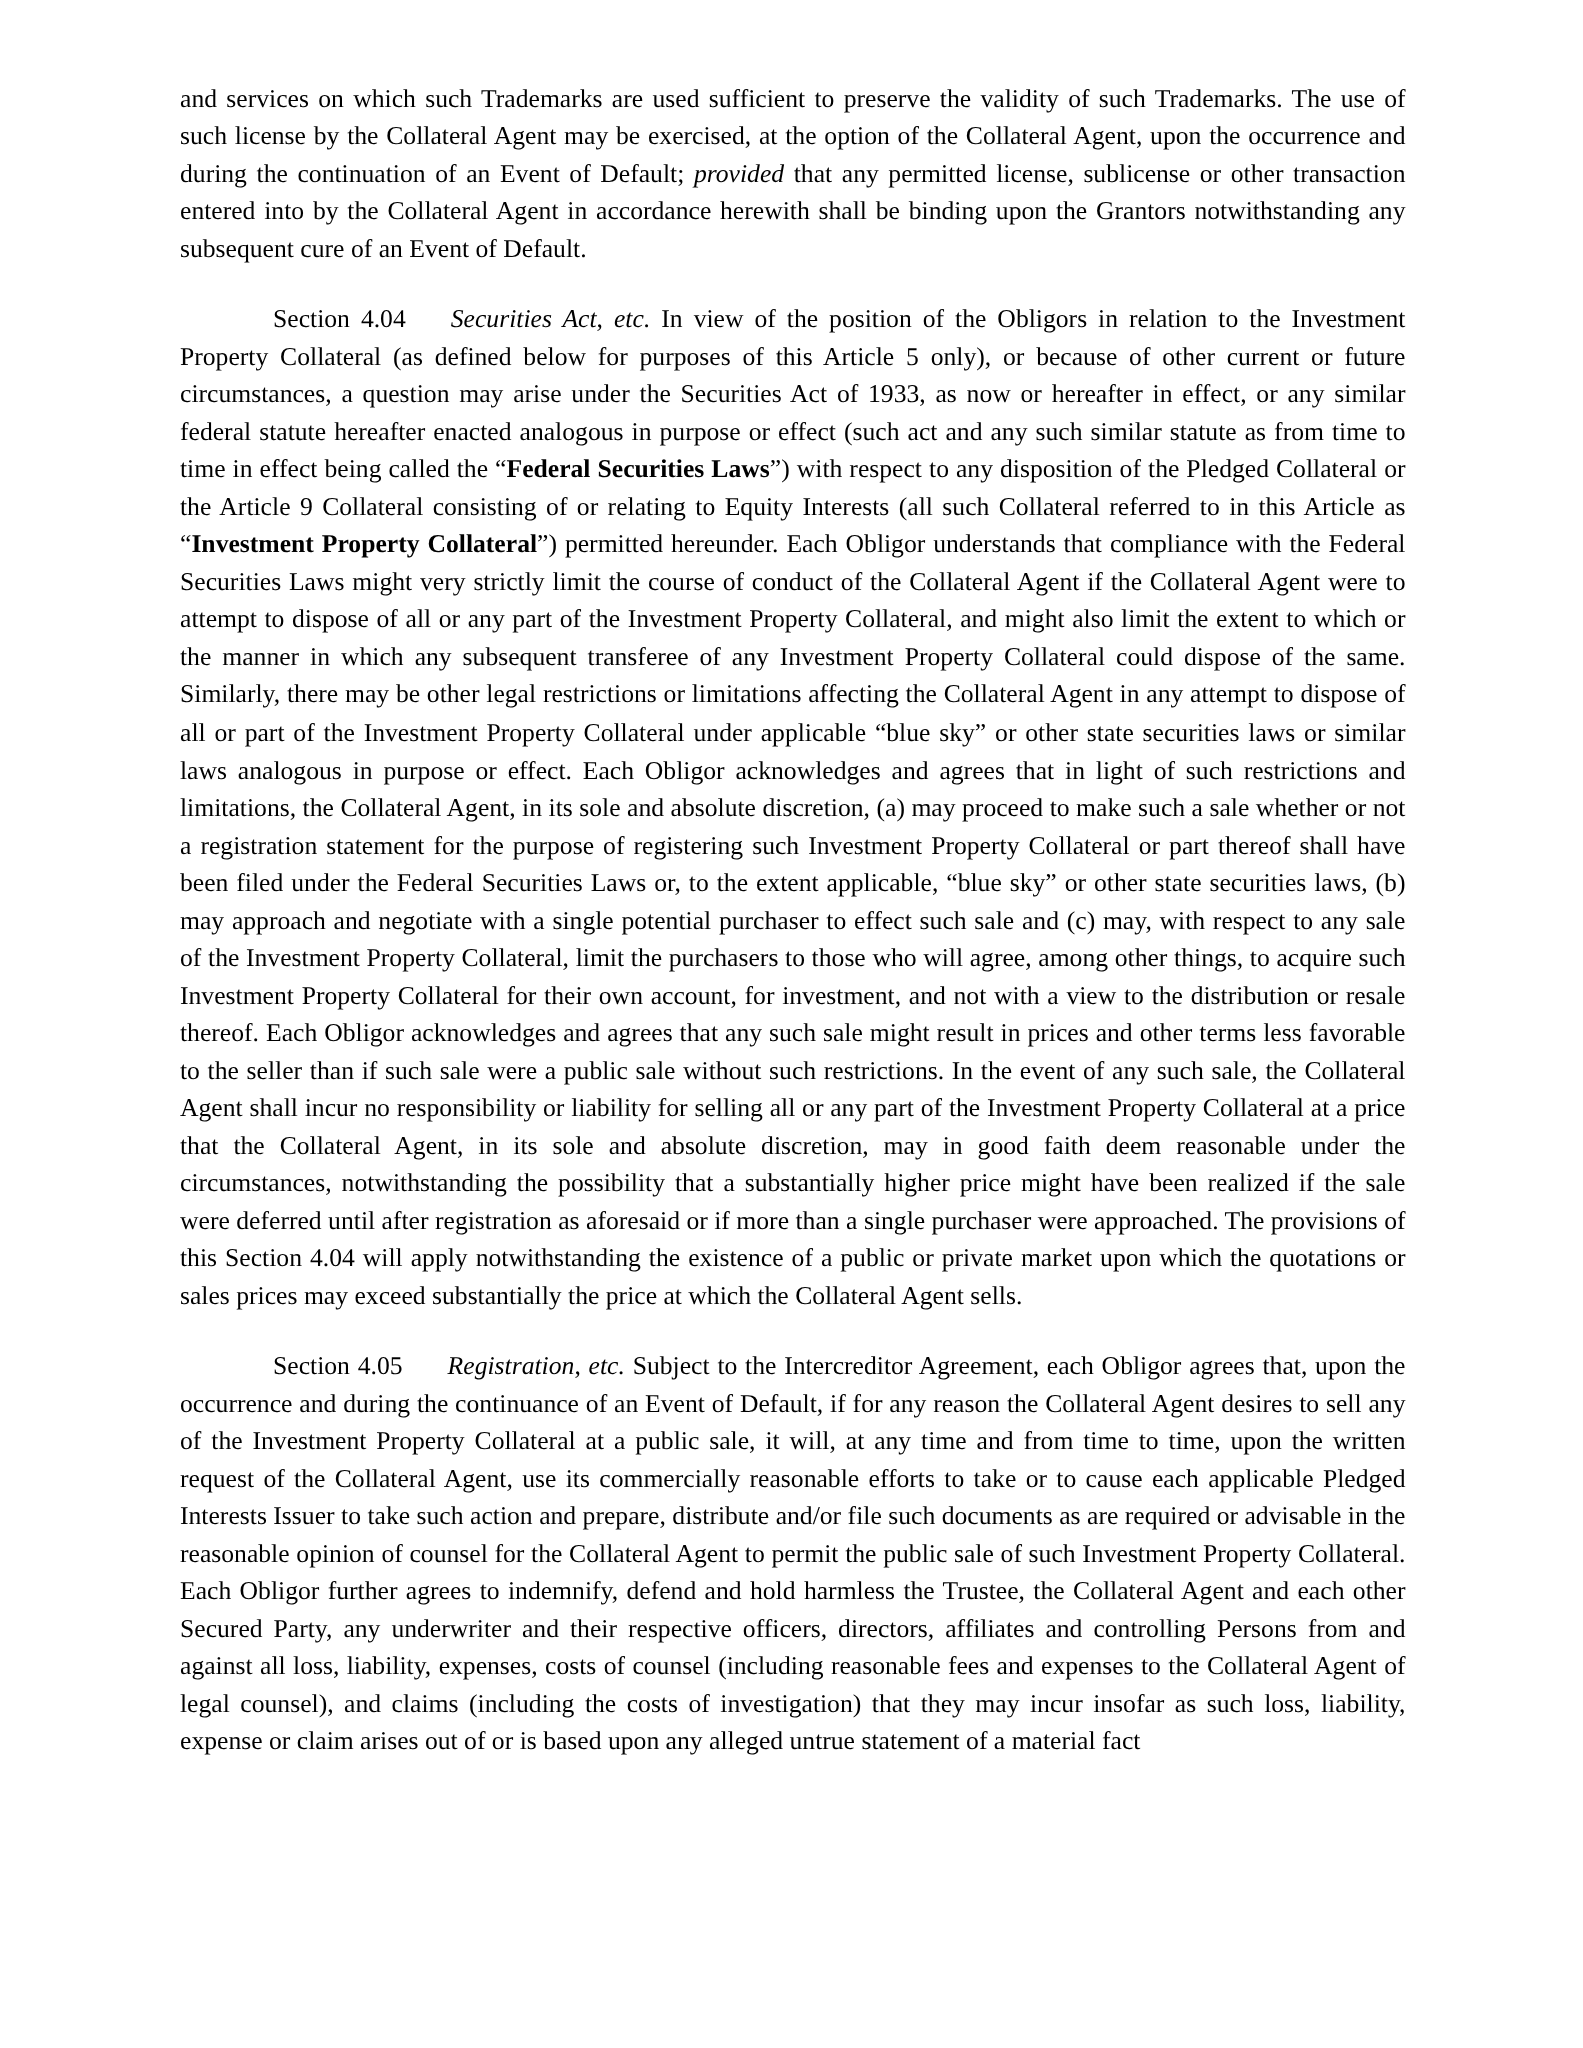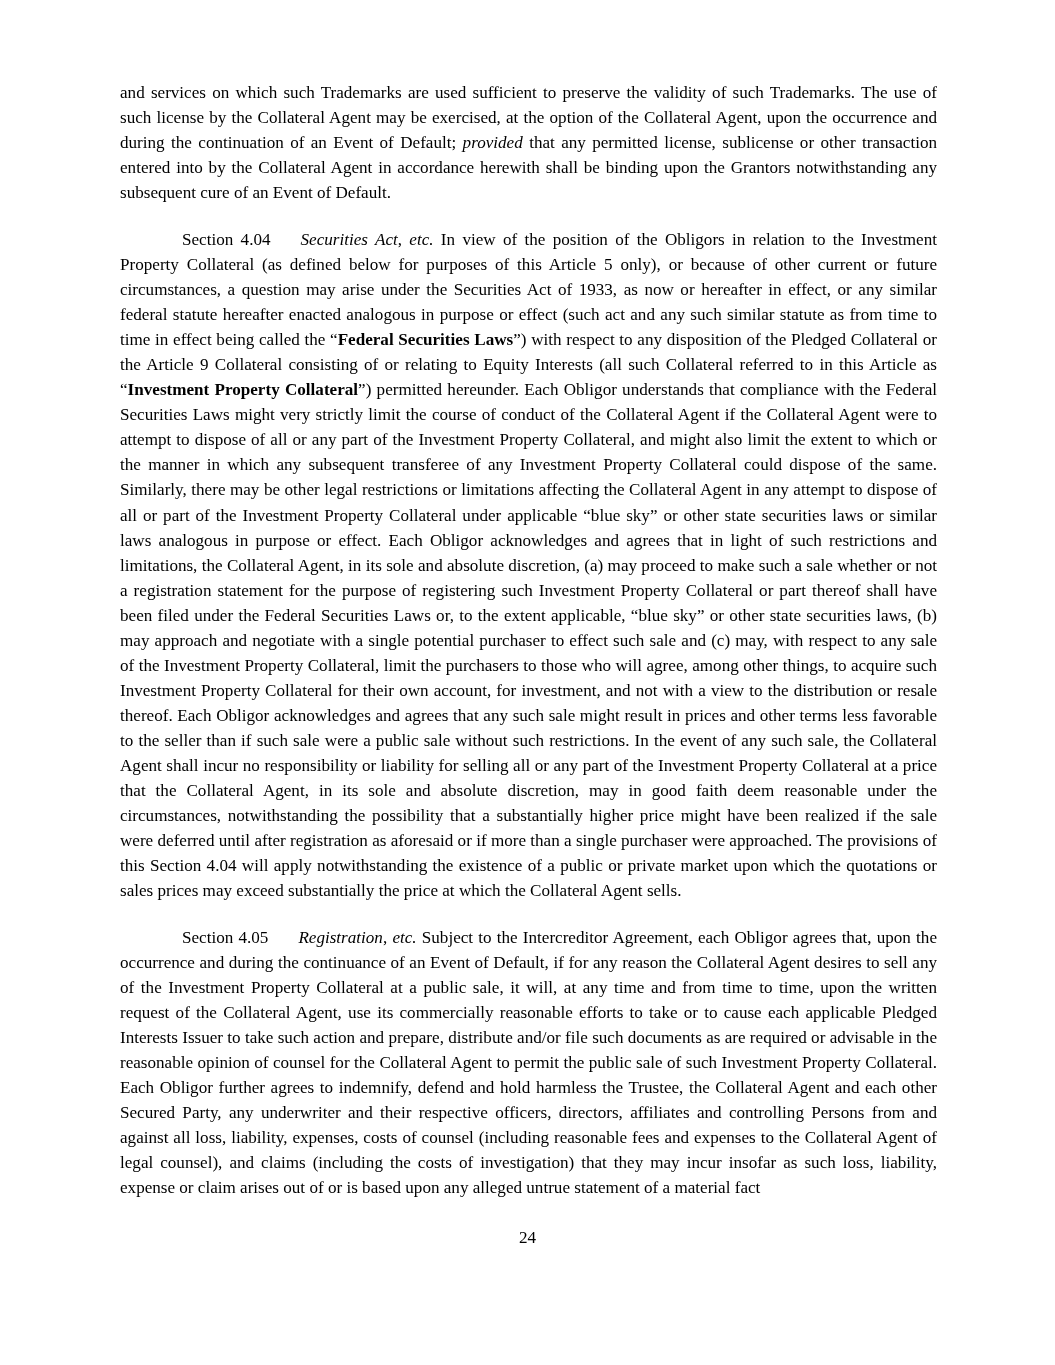--- a/index.html
+++ b/index.html
@@ -11,21 +11,21 @@
     width: 1055px;
     height: 1365px;
     font-family: "Liberation Serif", "DejaVu Serif", serif;
     color: #000000;
   }
   .page {
     position: relative;
     width: 1055px;
     height: 1365px;
     box-sizing: border-box;
-    padding: 80px 118px 0 120px;
+    padding: 53px 118px 0 120px;
   }
   .para {
     font-size: 17.1px;
     line-height: 1.465;
     text-align: justify;
     text-justify: inter-word;
     margin: 0 0 0 0;
     hyphens: none;
   }
   .para + .para {
@@ -56,14 +56,13 @@
 </style>
 </head>
 <body>
 
 <div class="page">
   <div id="body-text">
       <div class="para"><span>and services on which such Trademarks are used sufficient to preserve the validity of such Trademarks.  The use of such license by the Collateral Agent may be exercised, at the option of the Collateral Agent, upon the occurrence and during the continuation of an Event of Default; </span><em class="ital">provided</em><span> that any permitted license, sublicense or other transaction entered into by the Collateral Agent in accordance herewith shall be binding upon the Grantors notwithstanding any subsequent cure of an Event of Default.</span></div>
       <div class="para indent"><span>Section 4.04</span><span class="sp-wide"></span><em class="ital">Securities Act</em><span>, </span><em class="ital">etc.</em><span>  In view of the position of the Obligors in relation to the Investment Property Collateral (as defined below for purposes of this Article 5 only), or because of other current or future circumstances, a question may arise under the Securities Act of 1933, as now or hereafter in effect, or any similar federal statute hereafter enacted analogous in purpose or effect (such act and any such similar statute as from time to time in effect being called the “</span><strong class="bold">Federal Securities Laws</strong><span>”) with respect to any disposition of the Pledged Collateral or the Article 9 Collateral consisting of or relating to Equity Interests (all such Collateral referred to in this Article as “</span><strong class="bold">Investment Property Collateral</strong><span>”) permitted hereunder.  Each Obligor understands that compliance with the Federal Securities Laws might very strictly limit the course of conduct of the Collateral Agent if the Collateral Agent were to attempt to dispose of all or any part of the Investment Property Collateral, and might also limit the extent to which or the manner in which any subsequent transferee of any Investment Property Collateral could dispose of the same.  Similarly, there may be other legal restrictions or limitations affecting the Collateral Agent in any attempt to dispose of all or part of the Investment Property Collateral under applicable “blue sky” or other state securities laws or similar laws analogous in purpose or effect.  Each Obligor acknowledges and agrees that in light of such restrictions and limitations, the Collateral Agent, in its sole and absolute discretion, (a) may proceed to make such a sale whether or not a registration statement for the purpose of registering such Investment Property Collateral or part thereof shall have been filed under the Federal Securities Laws or, to the extent applicable, “blue sky” or other state securities laws, (b) may approach and negotiate with a single potential purchaser to effect such sale and (c) may, with respect to any sale of the Investment Property Collateral, limit the purchasers to those who will agree, among other things, to acquire such Investment Property Collateral for their own account, for investment, and not with a view to the distribution or resale thereof.  Each Obligor acknowledges and agrees that any such sale might result in prices and other terms less favorable to the seller than if such sale were a public sale without such restrictions.  In the event of any such sale, the Collateral Agent shall incur no responsibility or liability for selling all or any part of the Investment Property Collateral at a price that the Collateral Agent, in its sole and absolute discretion, may in good faith deem reasonable under the circumstances, notwithstanding the possibility that a substantially higher price might have been realized if the sale were deferred until after registration as aforesaid or if more than a single purchaser were approached.  The provisions of this Section 4.04 will apply notwithstanding the existence of a public or private market upon which the quotations or sales prices may exceed substantially the price at which the Collateral Agent sells.</span></div>
       <div class="para indent"><span>Section 4.05</span><span class="sp-wide"></span><em class="ital">Registration</em><span>, </span><em class="ital">etc.</em><span>  Subject to the Intercreditor Agreement, each Obligor agrees that, upon the occurrence and during the continuance of an Event of Default, if for any reason the Collateral Agent desires to sell any of the Investment Property Collateral at a public sale, it will, at any time and from time to time, upon the written request of the Collateral Agent, use its commercially reasonable efforts to take or to cause each applicable Pledged Interests Issuer to take such action and prepare, distribute and/or file such documents as are required or advisable in the reasonable opinion of counsel for the Collateral Agent to permit the public sale of such Investment Property Collateral.  Each Obligor further agrees to indemnify, defend and hold harmless the Trustee, the Collateral Agent and each other Secured Party, any underwriter and their respective officers, directors, affiliates and controlling Persons from and against all loss, liability, expenses, costs of counsel (including reasonable fees and expenses to the Collateral Agent of legal counsel), and claims (including the costs of investigation) that they may incur insofar as such loss, liability, expense or claim arises out of or is based upon any alleged untrue statement of a material fact</span></div>
     </div>
-  <div class="page-number">24</div>
 </div>
 
 </body></html>

